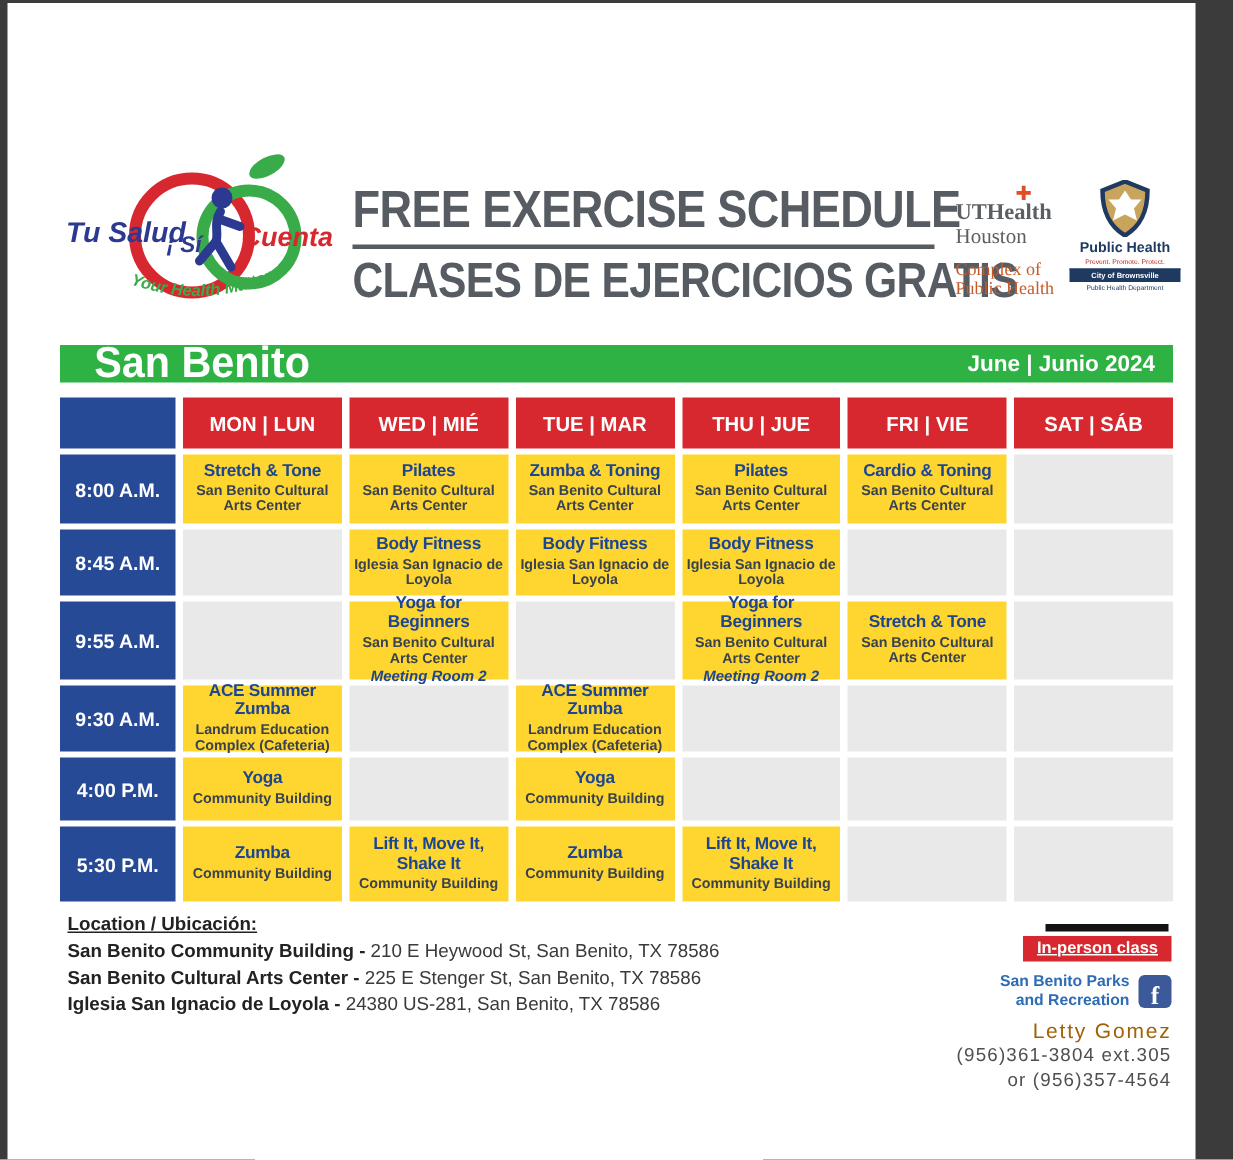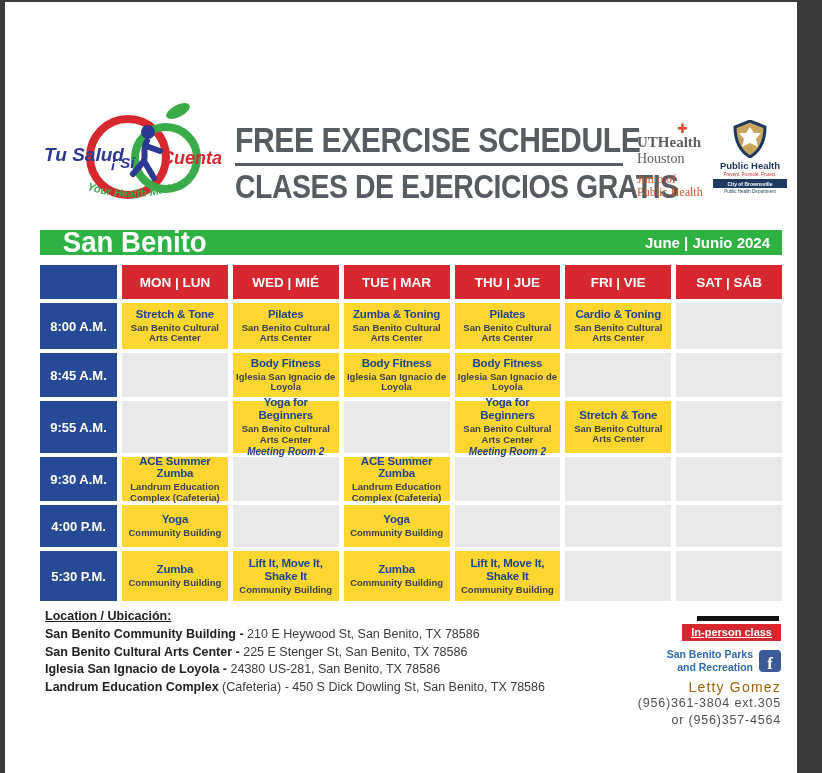--- a/index.html
+++ b/index.html
@@ -90,21 +90,21 @@
   <div class="title-block">
     <div class="title-en">FREE EXERCISE SCHEDULE</div>
     <div class="title-divider"></div>
     <div class="title-es">CLASES DE EJERCICIOS GRATIS</div>
   </div>
 
   <div class="uth-logo">
     <div class="uth-cross">✚</div>
     <div class="uth-name">UTHealth</div>
     <div class="uth-city">Houston</div>
-    <div class="uth-school">Junio of</div>
+    <div class="uth-school">Complex of</div>
     <div class="uth-school">Public Health</div>
   </div>
 
   <div class="ph-logo">
     <svg class="ph-shield" width="34" height="38" viewBox="0 0 34 38">
       <path d="M17 1 L32 7 C32 22 27 31 17 37 C7 31 2 22 2 7 Z" fill="#c9a45c" stroke="#1f3a60" stroke-width="3"></path>
       <path d="M17 8 L21 14 L28 14 L23 20 L25 28 L17 24 L9 28 L11 20 L6 14 L13 14 Z" fill="#ffffff" stroke="none" transform="translate(0,-1)"></path>
     </svg>
     <div class="ph-name">Public Health</div>
     <div class="ph-motto">Prevent. Promote. Protect.</div>
@@ -226,21 +226,20 @@
       </div>
       <div class="cell empty"></div>
       <div class="cell empty"></div>
     </div>
 
   <div class="locations">
     <div class="loc-title">Location / Ubicación:</div>
     <div class="loc-line"><b>San Benito Community Building -</b><span> 210 E Heywood St, San Benito, TX 78586</span></div>
     <div class="loc-line"><b>San Benito Cultural Arts Center -</b><span> 225 E Stenger St, San Benito, TX 78586</span></div>
     <div class="loc-line"><b>Iglesia San Ignacio de Loyola -</b><span> 24380 US-281, San Benito, TX 78586</span></div>
-    <div class="loc-line"><b>Landrum Education Complex</b><span> (Cafeteria) - 450 S Dick Dowling St, San Benito, TX 78586</span></div>
   </div>
 
   <div class="contact">
     <div class="black-bar"></div>
     <div class="badge">In-person class</div>
     <div class="org-row">
       <div class="org-text">
         <div>San Benito Parks</div>
         <div>and Recreation</div>
       </div>

